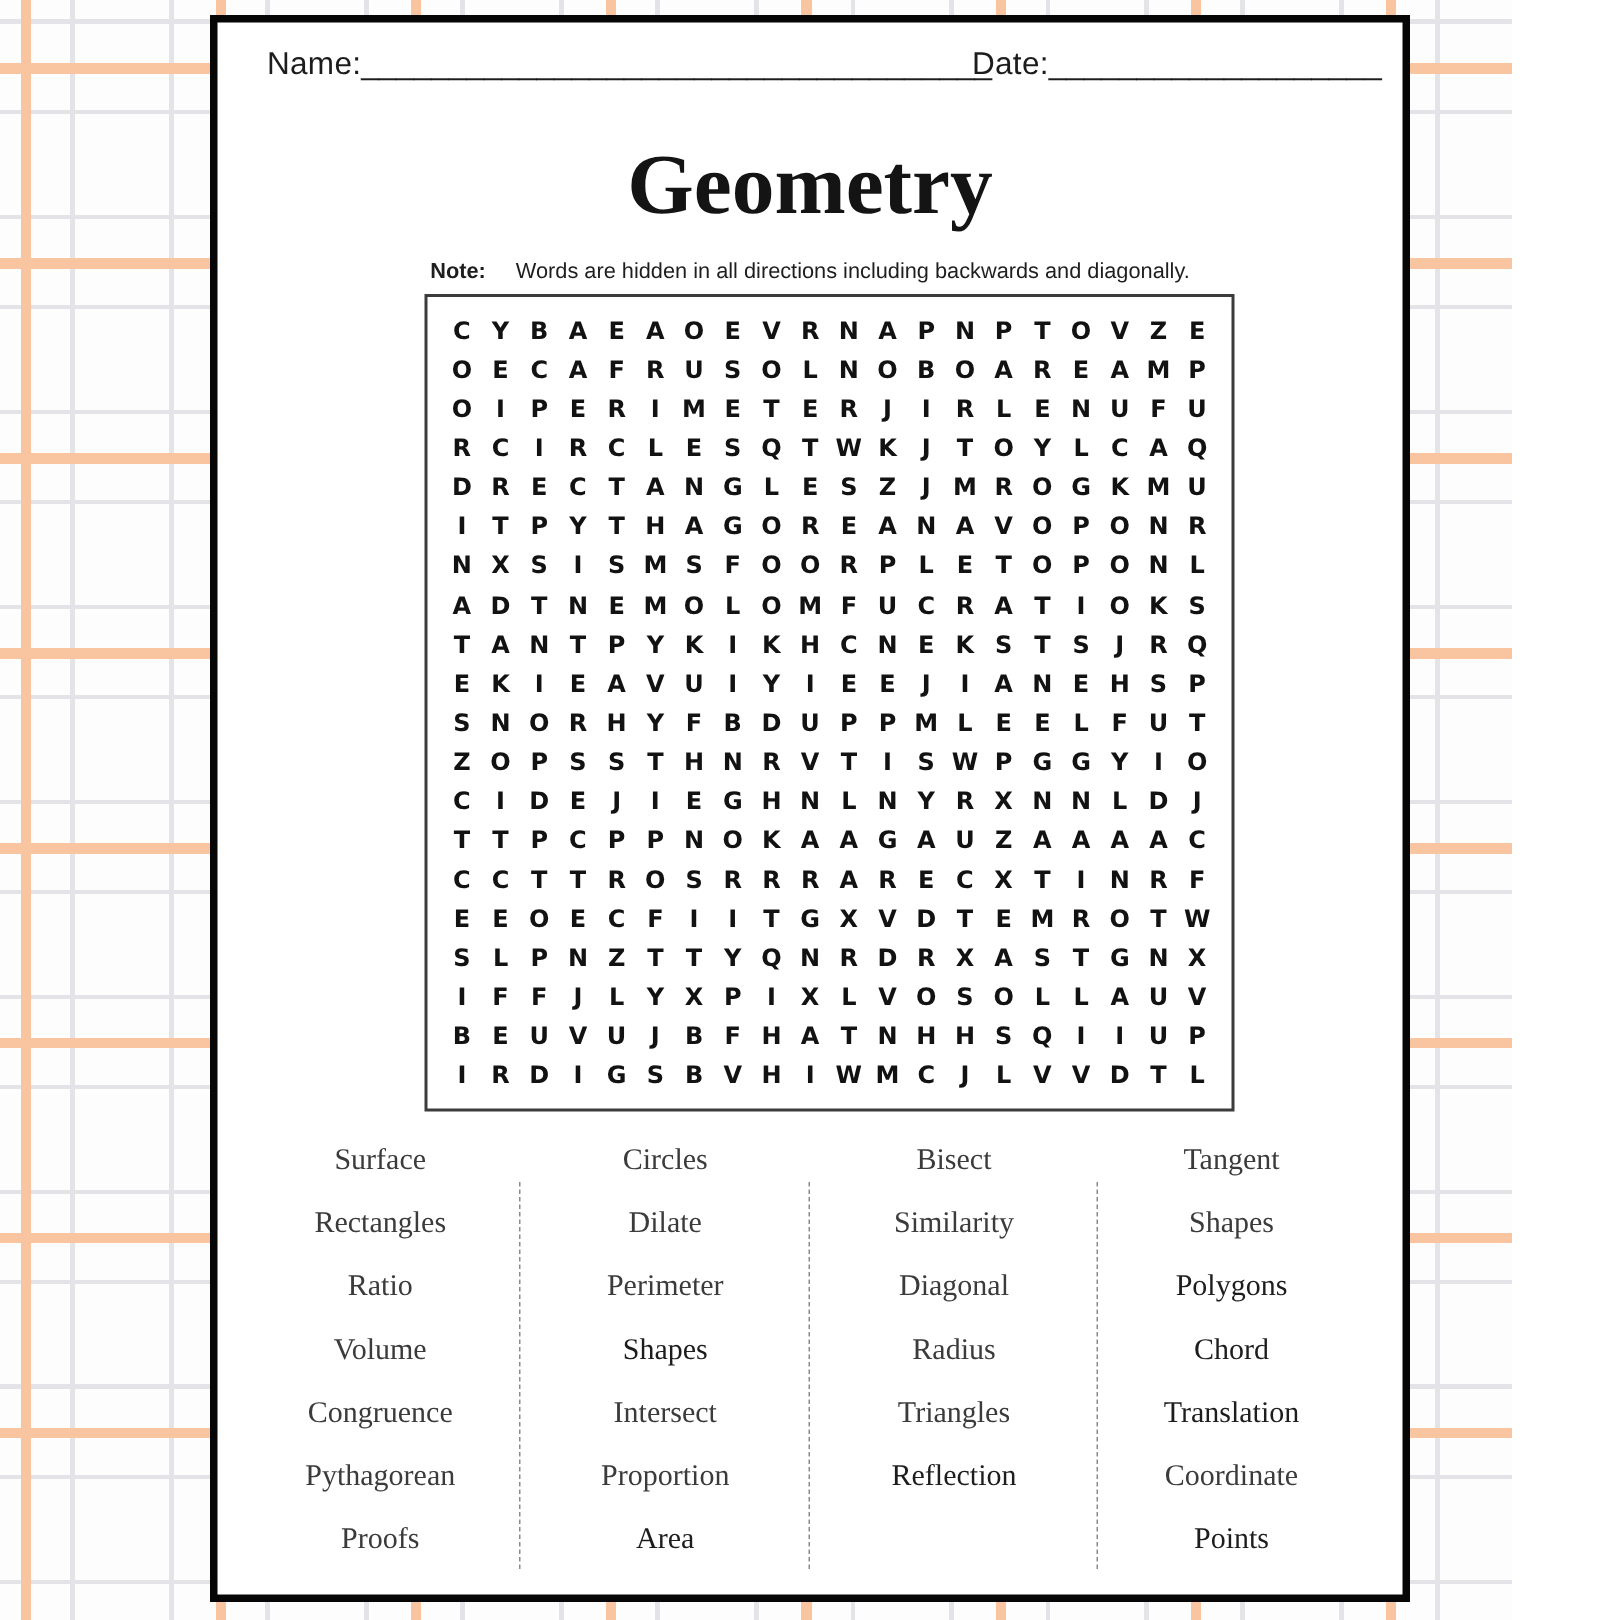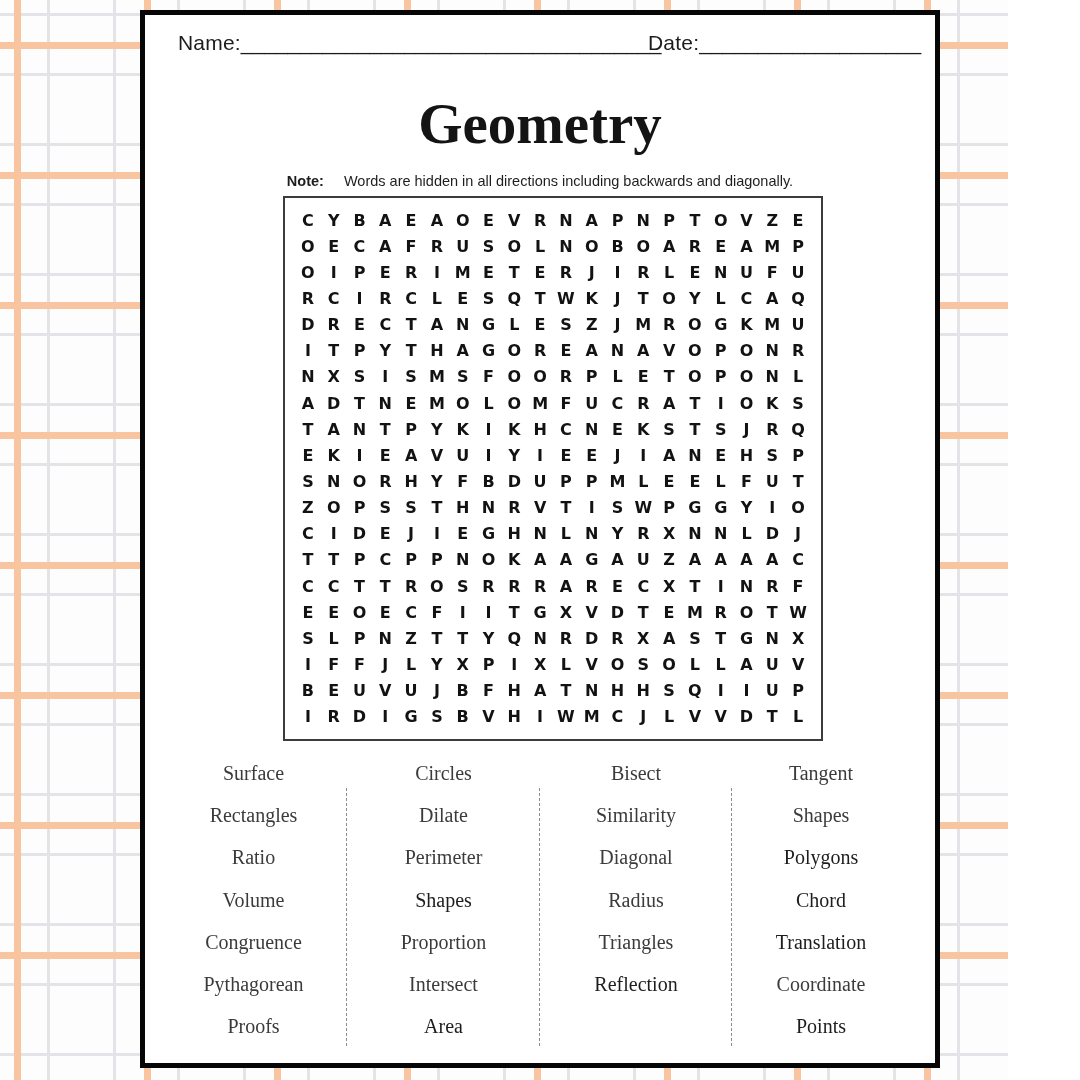--- a/index.html
+++ b/index.html
@@ -528,22 +528,22 @@
           <div class="word">Volume</div>
           <div class="word">Congruence</div>
           <div class="word">Pythagorean</div>
           <div class="word">Proofs</div>
         </div>
         <div class="word-col">
           <div class="word">Circles</div>
           <div class="word">Dilate</div>
           <div class="word">Perimeter</div>
           <div class="word bold">Shapes</div>
+          <div class="word">Intersect</div>
           <div class="word">Proportion</div>
-          <div class="word">Intersect</div>
           <div class="word bold">Area</div>
         </div>
         <div class="word-col">
           <div class="word">Bisect</div>
           <div class="word">Similarity</div>
           <div class="word">Diagonal</div>
           <div class="word">Radius</div>
           <div class="word">Triangles</div>
           <div class="word bold">Reflection</div>
         </div>

